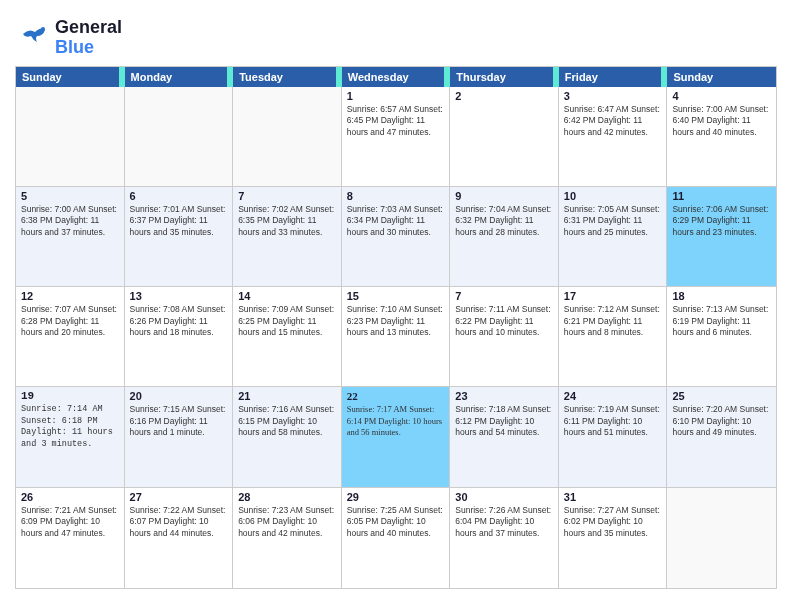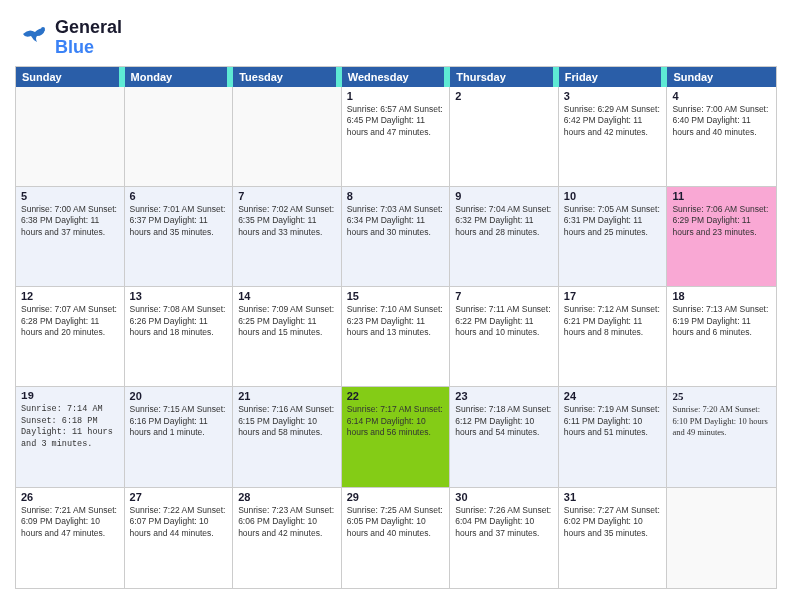--- a/index.html
+++ b/index.html
@@ -153,21 +153,21 @@
             <div class="cell-info">Sunrise: 6:57 AM
 Sunset: 6:45 PM
 Daylight: 11 hours
 and 47 minutes.</div>
           </div>
           <div class="cal-cell">
             <span class="day-num">2</span>
           </div>
           <div class="cal-cell">
             <span class="day-num">3</span>
-            <div class="cell-info">Sunrise: 6:29 AM
+            <div class="cell-info">Sunrise: 6:47 AM
 Sunset: 6:42 PM
 Daylight: 11 hours
 and 42 minutes.</div>
           </div>
           <div class="cal-cell">
             <span class="day-num">4</span>
             <div class="cell-info">Sunrise: 7:00 AM
 Sunset: 6:40 PM
 Daylight: 11 hours
 and 40 minutes.</div>
@@ -209,21 +209,21 @@
 Daylight: 11 hours
 and 28 minutes.</div>
           </div>
           <div class="cal-cell alt-row" style="background: rgb(238, 242, 250);">
             <span class="day-num">10</span>
             <div class="cell-info">Sunrise: 7:05 AM
 Sunset: 6:31 PM
 Daylight: 11 hours
 and 25 minutes.</div>
           </div>
-          <div class="cal-cell alt-row" style="background: #f9a8d4;">
+          <div class="cal-cell alt-row" style="background: #7dd3fc;">
             <span class="day-num">11</span>
             <div class="cell-info">Sunrise: 7:06 AM
 Sunset: 6:29 PM
 Daylight: 11 hours
 and 23 minutes.</div>
           </div>
         </div>
         <div class="cal-row">
           <div class="cal-cell">
             <span class="day-num">12</span>
@@ -290,42 +290,42 @@
 Daylight: 11 hours
 and 1 minute.</div>
           </div>
           <div class="cal-cell alt-row" style="background: rgb(238, 242, 250);">
             <span class="day-num">21</span>
             <div class="cell-info">Sunrise: 7:16 AM
 Sunset: 6:15 PM
 Daylight: 10 hours
 and 58 minutes.</div>
           </div>
-          <div class="cal-cell alt-row" style="background: #84cc16;">
+          <div class="cal-cell alt-row" style="background: #7dd3fc; font-family: Liberation Serif, serif;">
             <span class="day-num">22</span>
             <div class="cell-info">Sunrise: 7:17 AM
 Sunset: 6:14 PM
 Daylight: 10 hours
 and 56 minutes.</div>
           </div>
           <div class="cal-cell alt-row" style="background: rgb(238, 242, 250);">
             <span class="day-num">23</span>
             <div class="cell-info">Sunrise: 7:18 AM
 Sunset: 6:12 PM
 Daylight: 10 hours
 and 54 minutes.</div>
           </div>
           <div class="cal-cell alt-row" style="background: rgb(238, 242, 250);">
             <span class="day-num">24</span>
             <div class="cell-info">Sunrise: 7:19 AM
 Sunset: 6:11 PM
 Daylight: 10 hours
 and 51 minutes.</div>
           </div>
-          <div class="cal-cell alt-row" style="background: rgb(238, 242, 250); font-family: Liberation Serif, serif;">
+          <div class="cal-cell alt-row" style="background: rgb(238, 242, 250);">
             <span class="day-num">25</span>
             <div class="cell-info">Sunrise: 7:20 AM
 Sunset: 6:10 PM
 Daylight: 10 hours
 and 49 minutes.</div>
           </div>
         </div>
         <div class="cal-row">
           <div class="cal-cell">
             <span class="day-num">26</span>

